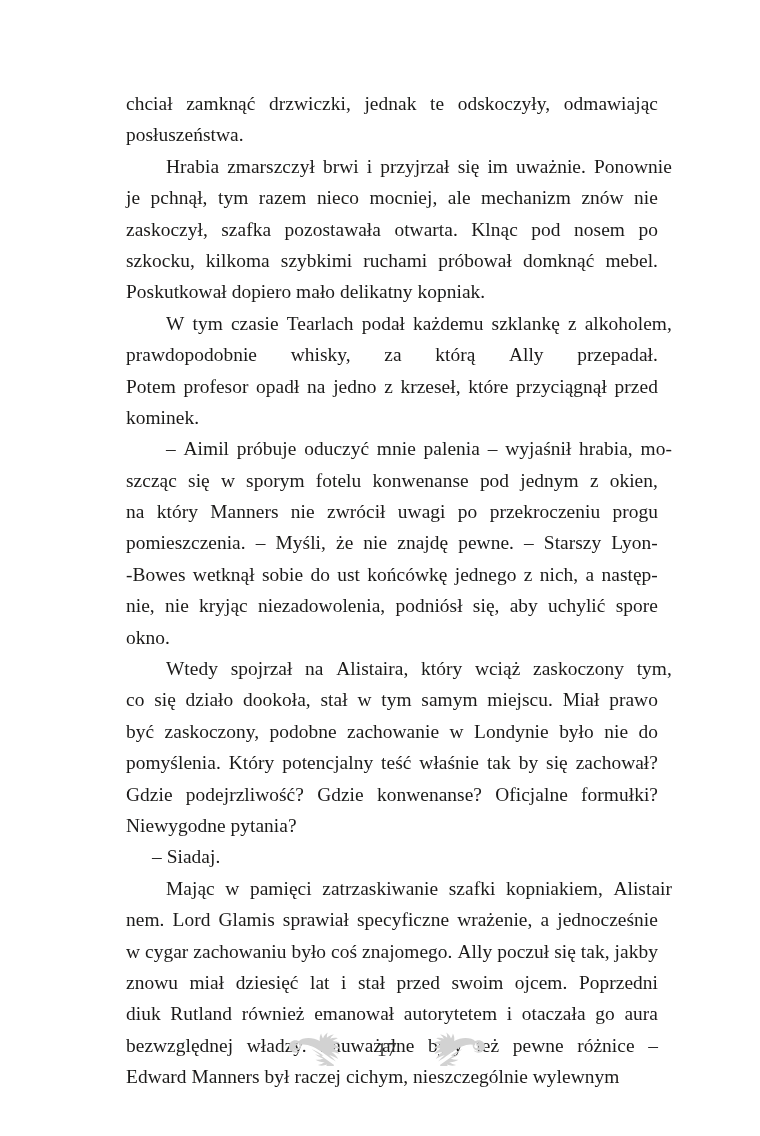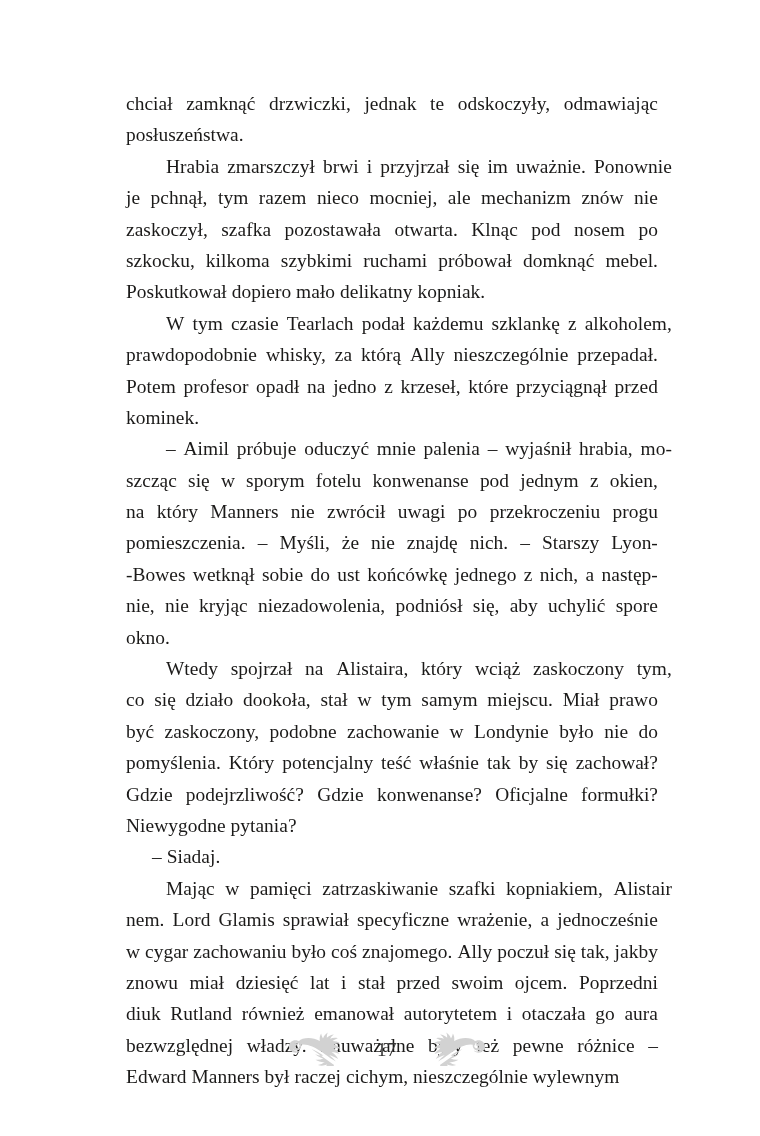--- a/index.html
+++ b/index.html
@@ -134,21 +134,20 @@
         <span>szklankę</span>
         <span>z</span>
         <span>alkoholem,</span>
       </div>
       <div class="ln j">
         <span>prawdopodobnie</span>
         <span>whisky,</span>
         <span>za</span>
         <span>którą</span>
         <span>Ally</span>
-        <span>nieszczególnie</span>
         <span>przepadał.</span>
       </div>
       <div class="ln j">
         <span>Potem</span>
         <span>profesor</span>
         <span>opadł</span>
         <span>na</span>
         <span>jedno</span>
         <span>z</span>
         <span>krzeseł,</span>
@@ -192,21 +191,21 @@
         <span>przekroczeniu</span>
         <span>progu</span>
       </div>
       <div class="ln j">
         <span>pomieszczenia.</span>
         <span>–</span>
         <span>Myśli,</span>
         <span>że</span>
         <span>nie</span>
         <span>znajdę</span>
-        <span>nich.</span>
+        <span>pewne.</span>
         <span>–</span>
         <span>Starszy</span>
         <span>Lyon-</span>
       </div>
       <div class="ln j">
         <span>-Bowes</span>
         <span>wetknął</span>
         <span>sobie</span>
         <span>do</span>
         <span>ust</span>

